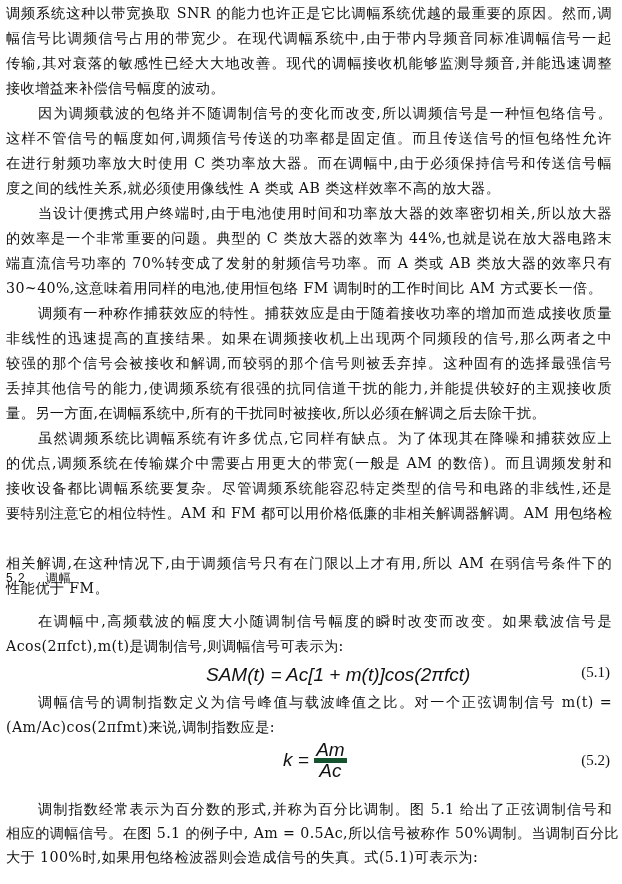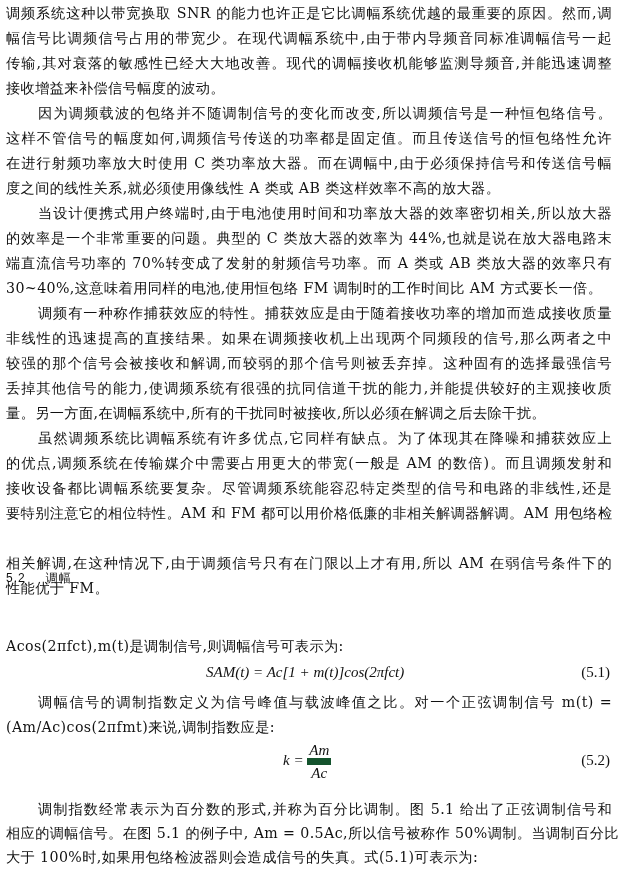--- a/index.html
+++ b/index.html
@@ -6,25 +6,25 @@
   body { width: 622px; height: 884px; overflow: hidden; position: relative;
          font-family: "DejaVu Serif", "Liberation Serif", serif; color: #111; }
   .page { position: absolute; left: 0; top: 0; width: 622px; height: 884px; }
   .line { position: absolute; left: 6px; width: 606px; font-size: 14.2px; line-height: 18px;
           white-space: nowrap; letter-spacing: 0.4px; text-align: justify; text-align-last: justify; }
   .line.indent { left: 38px; width: 574px; }
   .line.last { text-align-last: left; }
   .heading { position: absolute; left: 6px; font-family: "Liberation Sans", "DejaVu Sans", sans-serif;
              font-size: 12px; line-height: 24px; letter-spacing: 1px; }
   .heading .num { margin-right: 20px; }
-  .eq { position: absolute; font-family: Liberation Serif, serif; font-size: 15px; font-style: italic; }
+  .eq { position: absolute; font-family: Liberation Sans, sans-serif; font-size: 19px; font-style: italic; }
   .eqnum { position: absolute; right: 12px; font-family: "Liberation Serif", serif; font-size: 15px; }
   .frac { display: inline-block; vertical-align: middle; text-align: center; }
   .frac span { display: block; line-height: 16px; }
-  .frac .top { border-bottom: 7px solid #14532d; padding: 0 2px; text-align: right; }
+  .frac .top { border-bottom: 5px solid #14532d; padding: 0 2px; text-align: right; }
 </style>
 </head>
 <body>
 
 <div class="page">
 
   <div class="line" style="top:4px">调频系统这种以带宽换取 SNR 的能力也许正是它比调幅系统优越的最重要的原因。然而,调</div>
   <div class="line" style="top:29px">幅信号比调频信号占用的带宽少。在现代调幅系统中,由于带内导频音同标准调幅信号一起</div>
   <div class="line" style="top:54px">传输,其对衰落的敏感性已经大大地改善。现代的调幅接收机能够监测导频音,并能迅速调整</div>
   <div class="line last" style="top:79px">接收增益来补偿信号幅度的波动。</div>
@@ -49,20 +49,21 @@
   <div class="line" style="top:454px">的优点,调频系统在传输媒介中需要占用更大的带宽(一般是 AM 的数倍)。而且调频发射和</div>
   <div class="line" style="top:479px">接收设备都比调幅系统要复杂。尽管调频系统能容忍特定类型的信号和电路的非线性,还是</div>
   <div class="line" style="top:504px">要特别注意它的相位特性。AM 和 FM 都可以用价格低廉的非相关解调器解调。AM 用包络检</div>
   <div class="line" style="top:554px">相关解调,在这种情况下,由于调频信号只有在门限以上才有用,所以 AM 在弱信号条件下的</div>
   <div class="line last" style="top:579px">性能优于 FM。</div>
 
   <div class="heading" style="top: 566px;">
     <span class="num">5.2</span><span>调幅</span>
   </div>
 
+  <div class="line indent" style="top: 612px;">在调幅中,高频载波的幅度大小随调制信号幅度的瞬时改变而改变。如果载波信号是</div>
   <div class="line last" style="top: 637px;">Acos(2πfct),m(t)是调制信号,则调幅信号可表示为:</div>
 
   <div class="eq" style="top: 664px; left: 206px;">SAM(t) = Ac[1 + m(t)]cos(2πfct)</div>
   <div class="eqnum" style="top: 664px;">(5.1)</div>
 
   <div class="line indent" style="top: 693px;">调幅信号的调制指数定义为信号峰值与载波峰值之比。对一个正弦调制信号 m(t) =</div>
   <div class="line last" style="top: 718px;">(Am/Ac)cos(2πfmt)来说,调制指数应是:</div>
 
   <div class="eq" style="top: 742px; left: 283px;">
     <span>k =</span>

